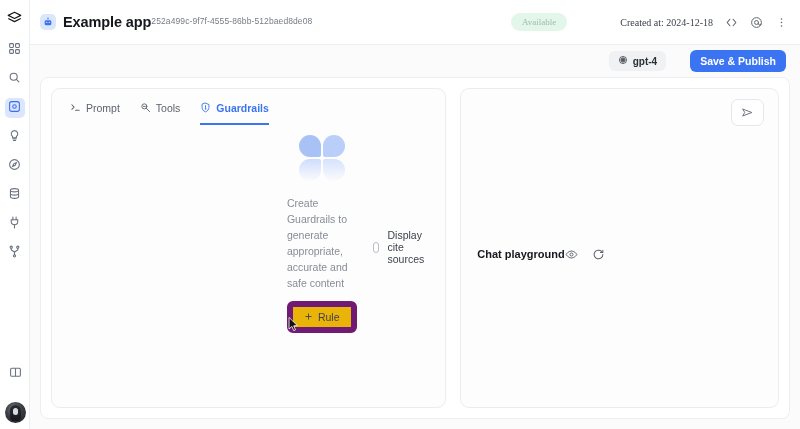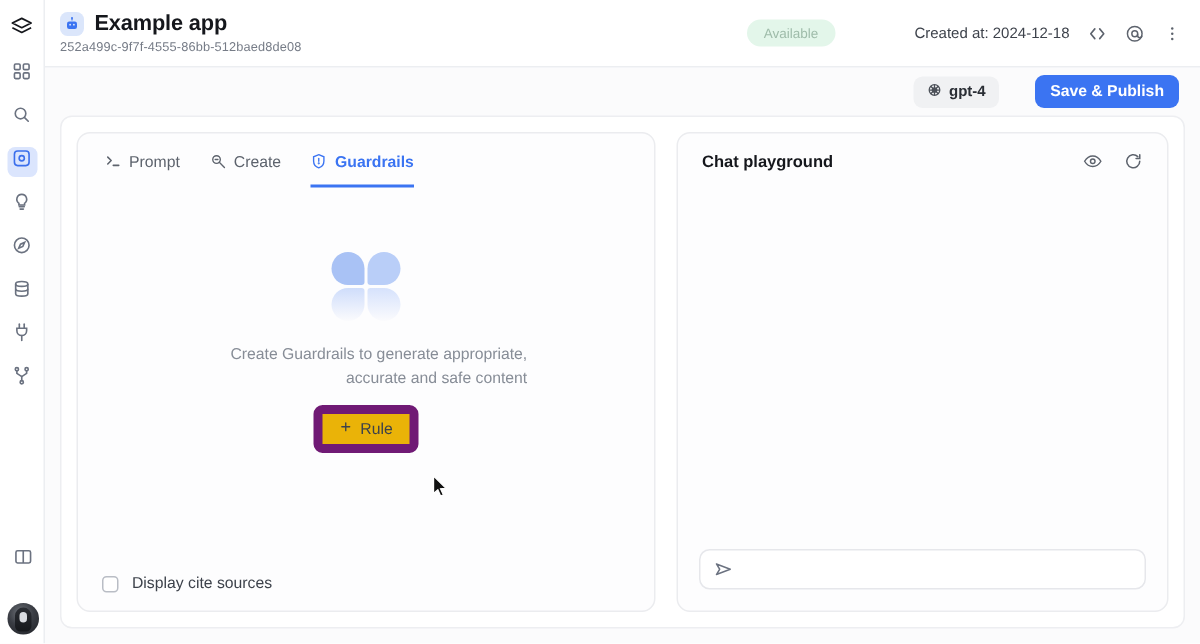--- a/index.html
+++ b/index.html
@@ -45,68 +45,68 @@
   }
 
   
   .main { flex: 1; display: flex; flex-direction: column; min-width: 0; background:#fbfbfc; }
 
   
   .topbar {
     height: 45px; background: #ffffff; border-bottom: 1px solid #eceef1;
     display: flex; align-items: center; padding: 0 12px 0 10px; flex: 0 0 45px;
   }
-  .app-ident { display: flex; flex-direction: column; justify-content: center; }
+  .app-ident { display: flex; flex-direction: row; justify-content: center; }
   .app-title-row { display: flex; align-items: center; gap: 7px; }
   .bot-badge {
     width: 16px; height: 16px; border-radius: 5px; background: #dbe6fb;
     display: flex; align-items: center; justify-content: center;
   }
   .app-title { font-size: 14.5px; font-weight: 700; color: #15171c; letter-spacing: -0.1px; }
   .app-uuid { font-size: 8.5px; color: #767c87; margin-top: 2px; letter-spacing: .1px; }
-  .topbar-right { margin-left: auto; display: flex; align-items: center; gap: 12px; }
+  .topbar-right { margin-left: auto; display: flex; align-items: center; gap: 12px; font-family: Liberation Serif, serif; }
   .pill-available {
     background: #e3f6ea; color: #9fbcaa; font-size: 9px; padding: 4px 11px;
     border-radius: 11px; font-weight: 400;
   }
   .created-at { font-size: 10px; color: #3d424b; margin-left: 41px; }
   .icon-btn { color: #5d636d; display: flex; align-items: center; justify-content: center; cursor: pointer; }
 
   
   .actionbar { height: 32px; display: flex; align-items: center; justify-content: flex-end; gap: 24px; padding: 0 14px; flex: 0 0 32px; }
   .model-chip {
     display: flex; align-items: center; gap: 5px; background: #f0f1f3;
     border-radius: 6px; padding: 4px 9px; font-size: 10px; color: #2a2e35; font-weight: 600; cursor: pointer;
   }
   .btn-publish {
     background: #3b74f2; color: #fff; font-size: 10.5px; font-weight: 600;
     padding: 5px 10px; border-radius: 6px; border: none; cursor: pointer;
   }
 
   
   .surface { flex: 1; margin: 0 10px 10px 10px; background: #fff; border: 1px solid #edeef1; border-radius: 8px; padding: 10px; display: flex; gap: 14px; min-height: 0; }
-  .card { background: #fdfdfe; border: 1px solid #ebecef; border-radius: 9px; display: flex; flex-direction: column; min-height: 0; }
+  .card { background: #fdfdfe; border: 1px solid #ebecef; border-radius: 9px; display: flex; flex-direction: row; min-height: 0; }
   .card-left { flex: 0 0 386px; }
   .card-right { flex: 1; }
 
   
   .tabs { display: flex; gap: 20px; padding: 10px 18px 0 18px; height: 36px; }
   .tab { display: flex; align-items: center; gap: 5px; font-size: 10.5px; color: #5d636d; padding-bottom: 7px; cursor: pointer; border-bottom: 2px solid transparent; }
   .tab.active { color: #3b74f2; border-bottom-color: #3b74f2; font-weight: 600; }
   .tab svg { display:block; }
 
   
   .empty { flex: 1; display: flex; flex-direction: column; align-items: center; justify-content: center; gap: 0; padding-bottom: 28px; }
   .flower { width: 46px; height: 46px; position: relative; margin-bottom: 14px; }
   .petal { position: absolute; width: 22px; height: 22px; }
   .p-tl { left: 0; top: 0; background: #a9c2f5; border-radius: 11px 11px 2px 11px; }
   .p-tr { right: 0; top: 0; background: #b9cef8; border-radius: 11px 11px 11px 2px; }
   .p-bl { left: 0; bottom: 0; background: linear-gradient(180deg,#cfddfb 0%, #fbfbfd 100%); border-radius: 11px 2px 11px 11px; }
   .p-br { right: 0; bottom: 0; background: linear-gradient(180deg,#d6e2fc 0%, #fbfbfd 100%); border-radius: 2px 11px 11px 11px; }
-  .empty-text { font-size: 10.5px; color: #878d97; text-align: right; line-height: 16px; max-width: 215px; }
+  .empty-text { font-size: 10.5px; color: #878d97; text-align: left; line-height: 16px; max-width: 215px; }
   .btn-rule {
     margin-top: 10px; display: inline-flex; align-items: center; gap: 5px;
     background: #eab308; border: 6px solid #701a75; border-radius: 6px;
     font-size: 10.5px; color: #3d424b; padding: 4px 11px; cursor: pointer; font-weight: 500;
   }
 
   
   .card-foot { padding: 10px 16px 12px 16px; display: flex; align-items: center; gap: 9px; }
   .chk { width: 11px; height: 11px; border: 1.3px solid #b9bdc5; border-radius: 3px; background:#fff; cursor: pointer; }
   .chk-label { font-size: 10.5px; color: #3d424b; }
@@ -308,21 +308,21 @@
             <span>Prompt</span>
           </div>
           <div class="tab">
             <span>
               <svg width="11" height="11" viewBox="0 0 24 24" fill="none" stroke="currentColor" stroke-width="2" stroke-linecap="round">
                   <circle cx="9.5" cy="9.5" r="5.5"></circle>
                   <path d="M13.5 13.5L21 21"></path>
                   <path d="M7.5 9.5h4"></path>
                 </svg>
             </span>
-            <span>Create</span>
+            <span>Tools</span>
           </div>
           <div class="tab active">
             <span>
               <svg width="11" height="11" viewBox="0 0 24 24" fill="none" stroke="currentColor" stroke-width="2" stroke-linecap="round">
                   <path d="M12 2.5l7.5 3v6c0 4.6-3.2 8.6-7.5 10-4.3-1.4-7.5-5.4-7.5-10v-6z"></path>
                   <path d="M12 8v4"></path>
                   <circle cx="12" cy="15" r=".6" fill="currentColor"></circle>
                 </svg>
             </span>
             <span>Guardrails</span>

